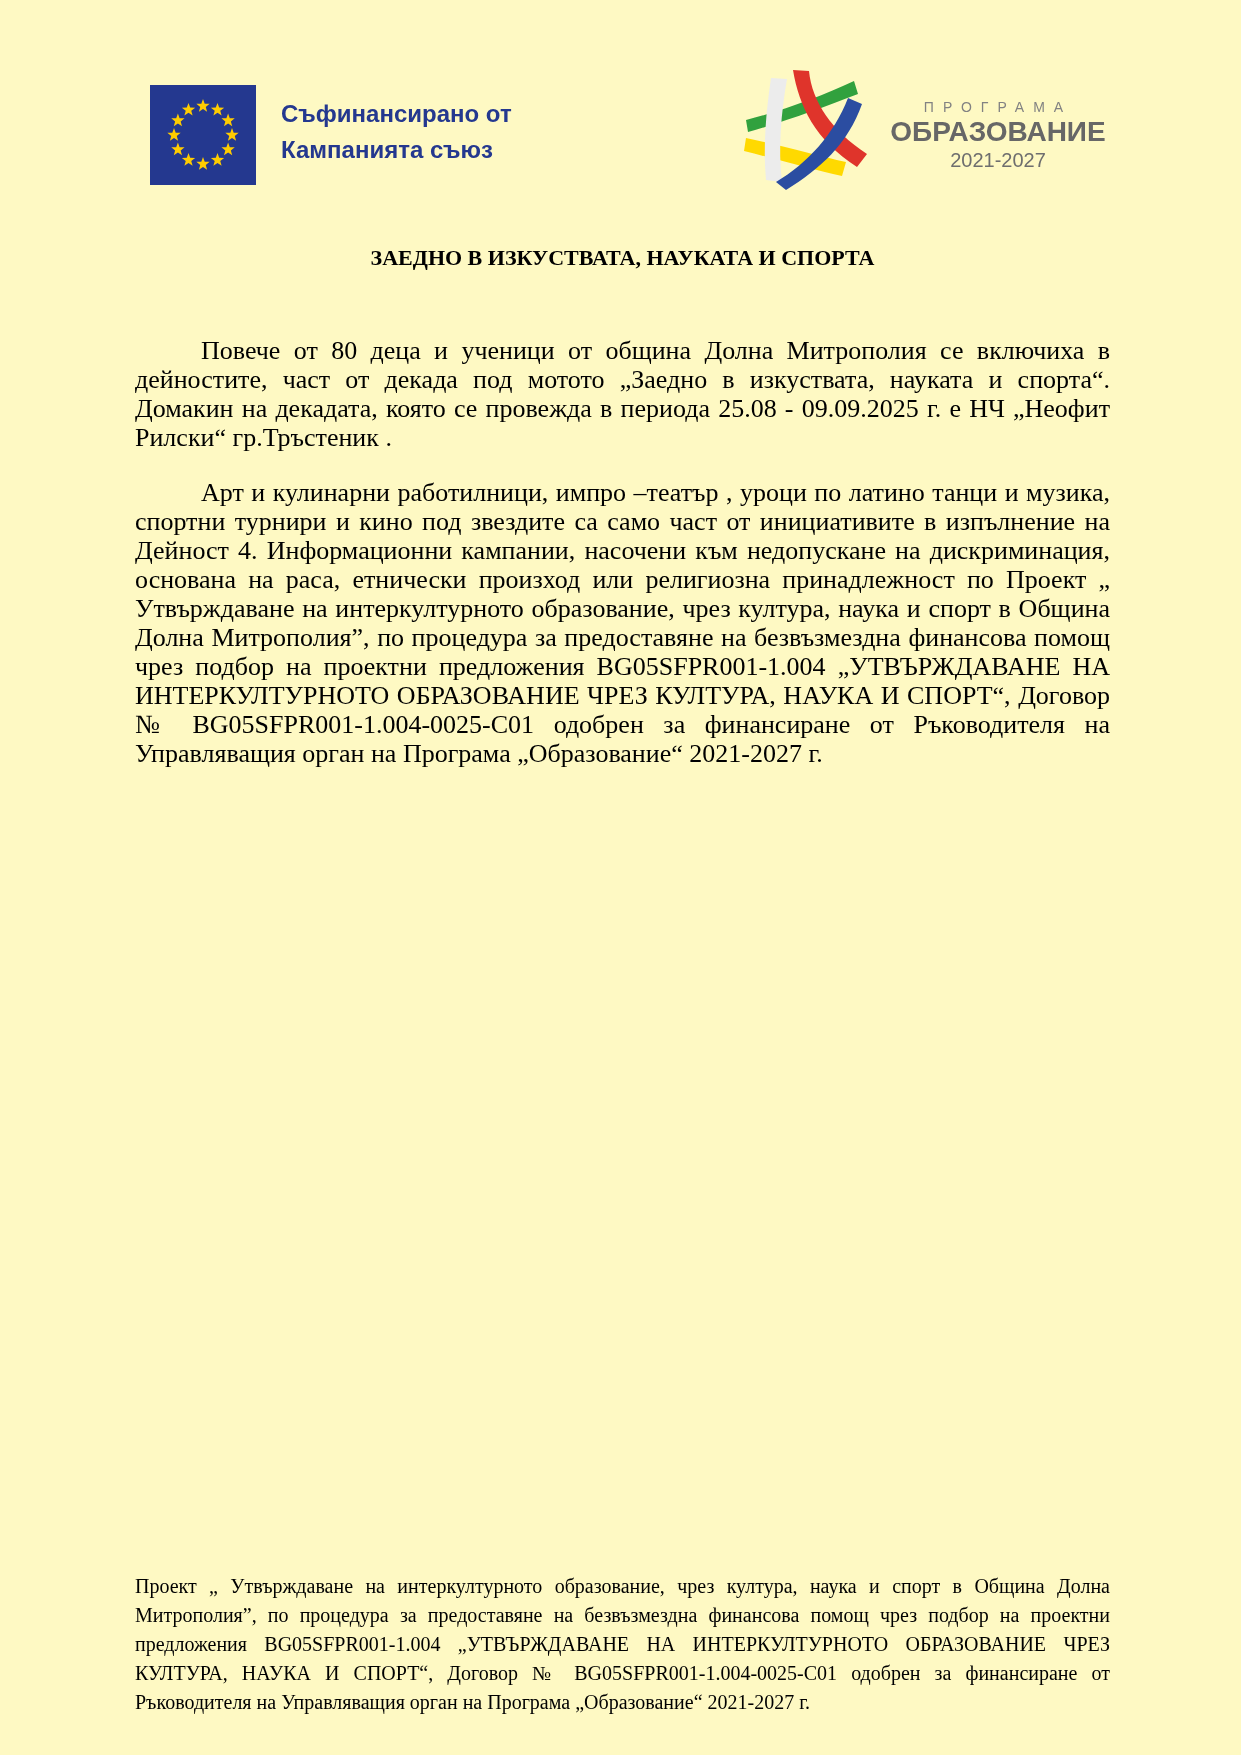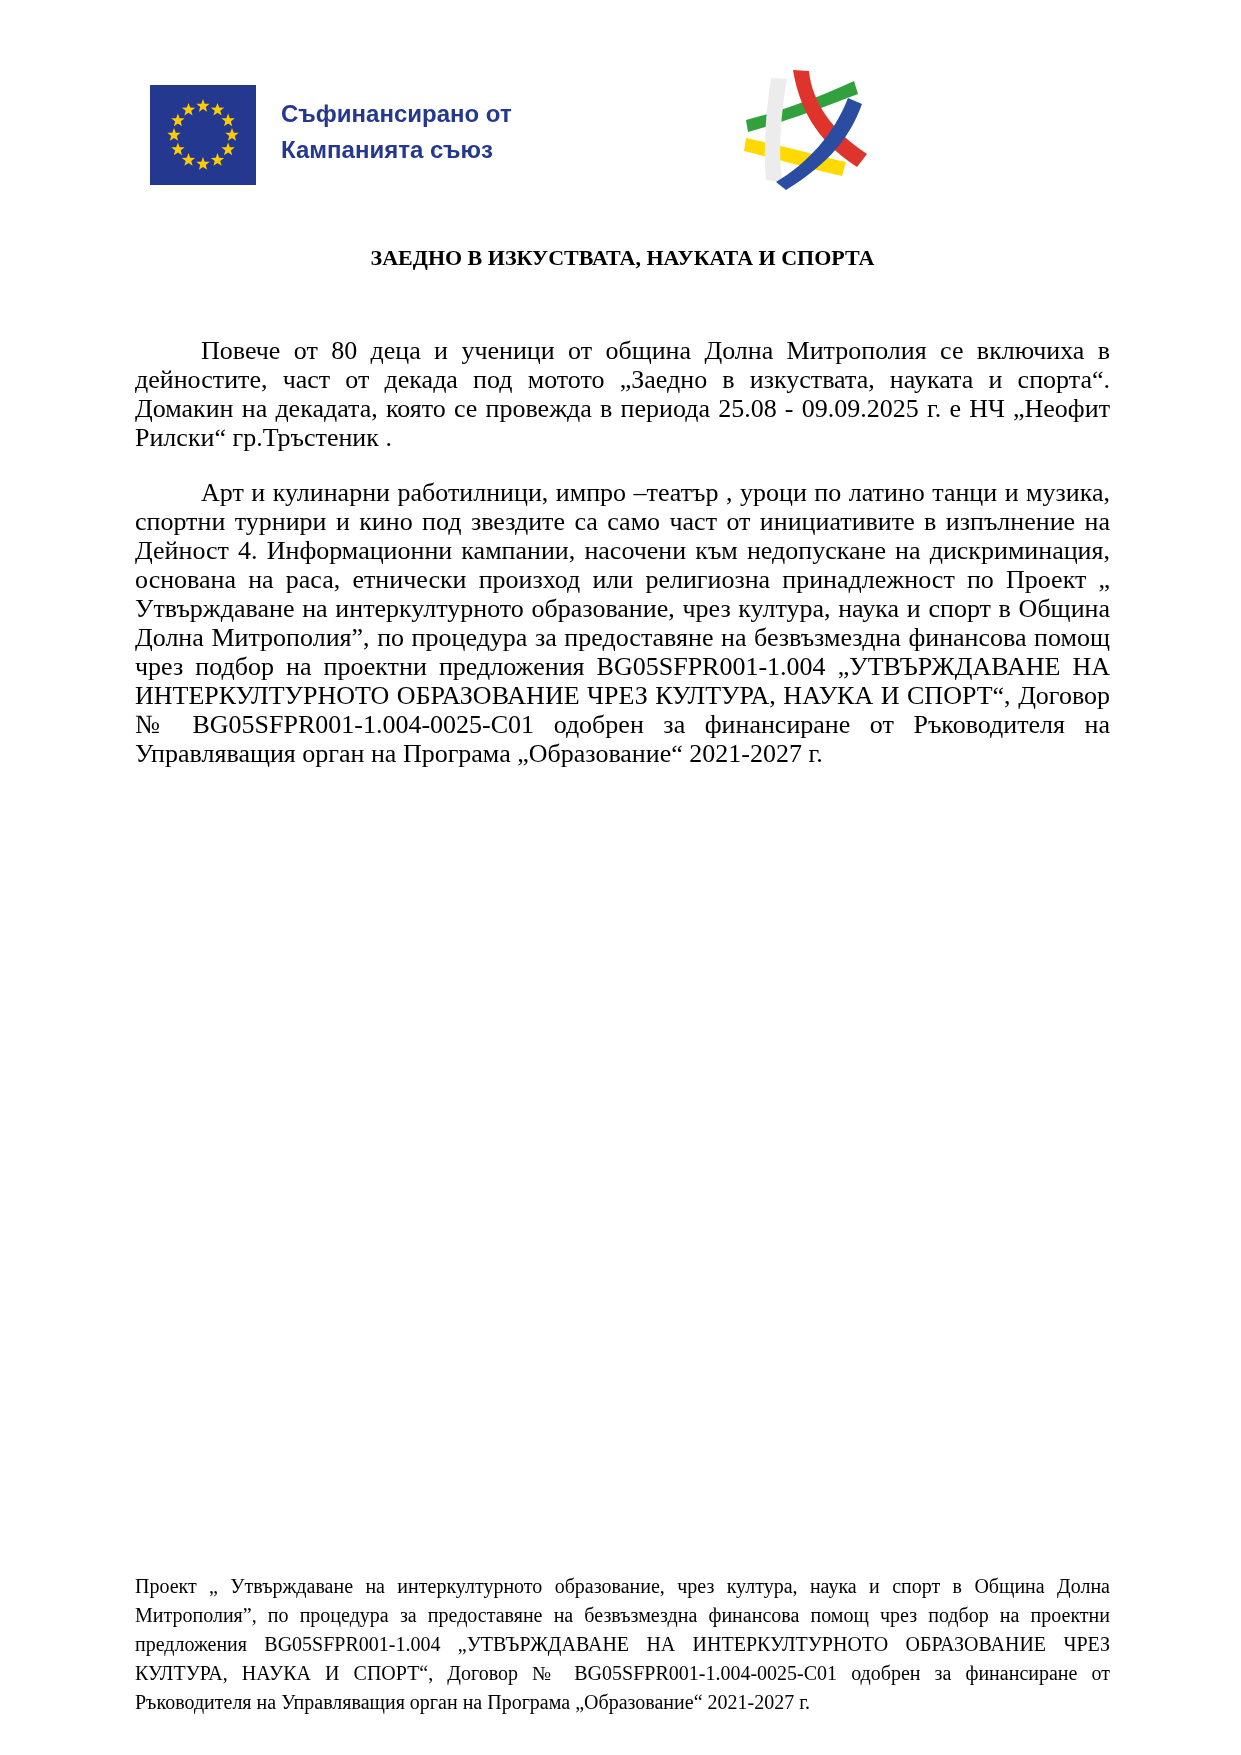--- a/index.html
+++ b/index.html
@@ -1,19 +1,19 @@
 <!DOCTYPE html>
 <html><head>
 <meta charset="utf-8">
 <style>
   html,body{margin:0;padding:0;background:#888;}
   .page{
     position:relative;
     width:1241px;height:1755px;
-    background:#ffffff;
+    background:#fef9c3;
     margin:0 auto;
     overflow:hidden;
     font-family:"Liberation Serif", serif;
     color:#000;
   }
   
   .eu-logo{position:absolute;top:85px;left:150px;display:flex;align-items:flex-start;}
   .eu-flag{display:block;}
   .eu-text{
     margin-left:25px;margin-top:11px;
@@ -77,20 +77,25 @@
     </div>
   </div>
 
   <svg class="ribbons" width="240" height="126" viewBox="0 0 240 126" xmlns="http://www.w3.org/2000/svg">
     <path d="M86,56 C122,47 162,32 194,17 L198,30 C164,43 124,58 88,68 Z" fill="#31a13e"></path>
     <path d="M86,74 C124,82 158,92 186,98 L182,112 C154,106 120,96 84,87 Z" fill="#ffd900"></path>
     <path d="M111,14 C106,48 103,82 106,116 L122,118 C118,84 121,50 127,15 Z" fill="#ececec"></path>
     <path d="M133,6 C139,42 155,76 197,103 L207,90 C172,67 152,38 149,7 Z" fill="#df342b"></path>
     <path d="M116,118 C148,99 174,70 188,34 L202,40 C188,80 160,105 126,126 Z" fill="#2b4da1"></path>
   </svg>
+  <div class="program-text">
+    <div class="program-label">ПРОГРАМА</div>
+    <div class="program-name">ОБРАЗОВАНИЕ</div>
+    <div class="program-years">2021-2027</div>
+  </div>
 
   <div class="doc-title">ЗАЕДНО В ИЗКУСТВАТА, НАУКАТА И СПОРТА</div>
 
   <div class="doc-body">
     <p>Повече от 80 деца  и ученици от  община Долна Митрополия се включиха в дейностите, част от декада под мотото „Заедно в изкуствата, науката и спорта“. Домакин на декадата, която се провежда  в периода 25.08 - 09.09.2025 г. е НЧ „Неофит Рилски“ гр.Тръстеник .</p>
     <p>Арт  и кулинарни работилници,  импро –театър , уроци по латино танци и музика, спортни турнири и кино под звездите са само част от инициативите в изпълнение на Дейност 4. Информационни кампании, насочени към недопускане на дискриминация, основана на раса, етнически произход или религиозна принадлежност по Проект „ Утвърждаване на интеркултурното образование, чрез култура, наука и спорт в Община Долна Митрополия”,  по процедура за предоставяне на безвъзмездна финансова помощ чрез подбор на проектни предложения BG05SFPR001-1.004 „УТВЪРЖДАВАНЕ НА ИНТЕРКУЛТУРНОТО ОБРАЗОВАНИЕ ЧРЕЗ КУЛТУРА, НАУКА И СПОРТ“, Договор № BG05SFPR001-1.004-0025-C01 одобрен за финансиране от Ръководителя на Управляващия орган на Програма „Образование“ 2021-2027 г.</p>
   </div>
 
   <div class="doc-footer">Проект „ Утвърждаване на интеркултурното образование, чрез култура, наука и спорт в Община Долна Митрополия”,  по процедура за предоставяне на безвъзмездна финансова помощ чрез подбор на проектни предложения BG05SFPR001-1.004 „УТВЪРЖДАВАНЕ НА ИНТЕРКУЛТУРНОТО ОБРАЗОВАНИЕ ЧРЕЗ КУЛТУРА, НАУКА И СПОРТ“, Договор № BG05SFPR001-1.004-0025-C01 одобрен за финансиране от Ръководителя на Управляващия орган на Програма „Образование“ 2021-2027 г.</div>
 

